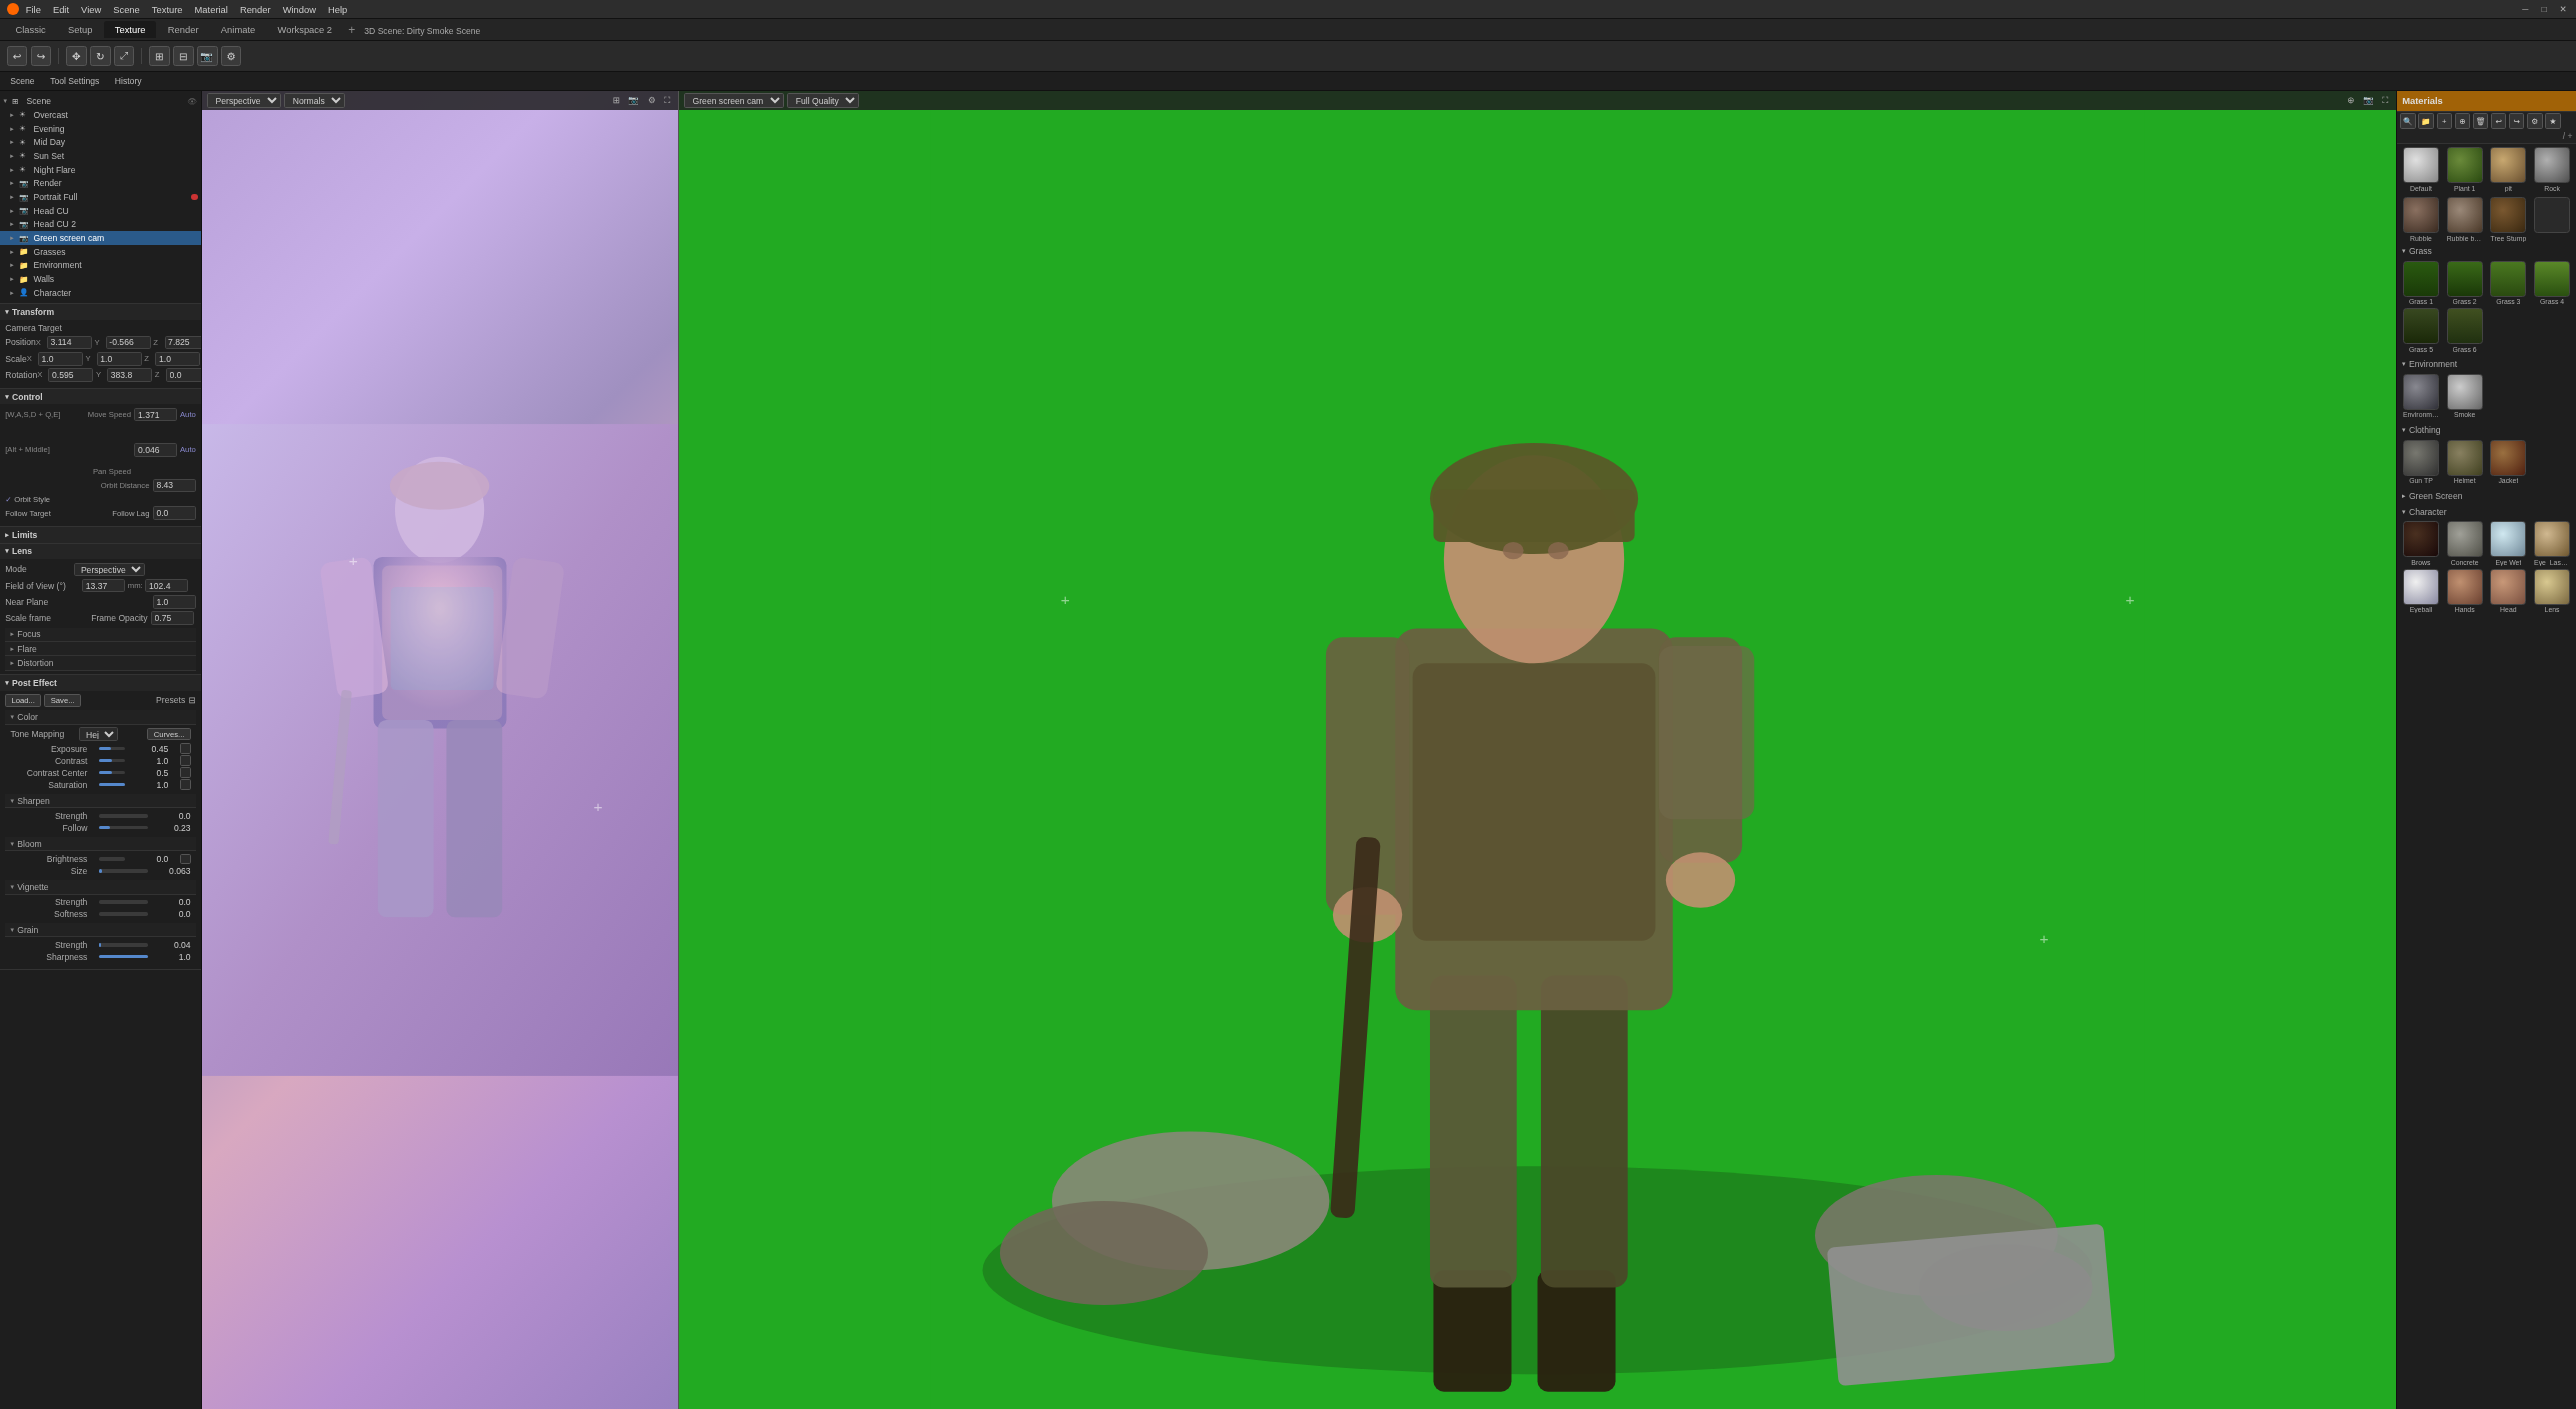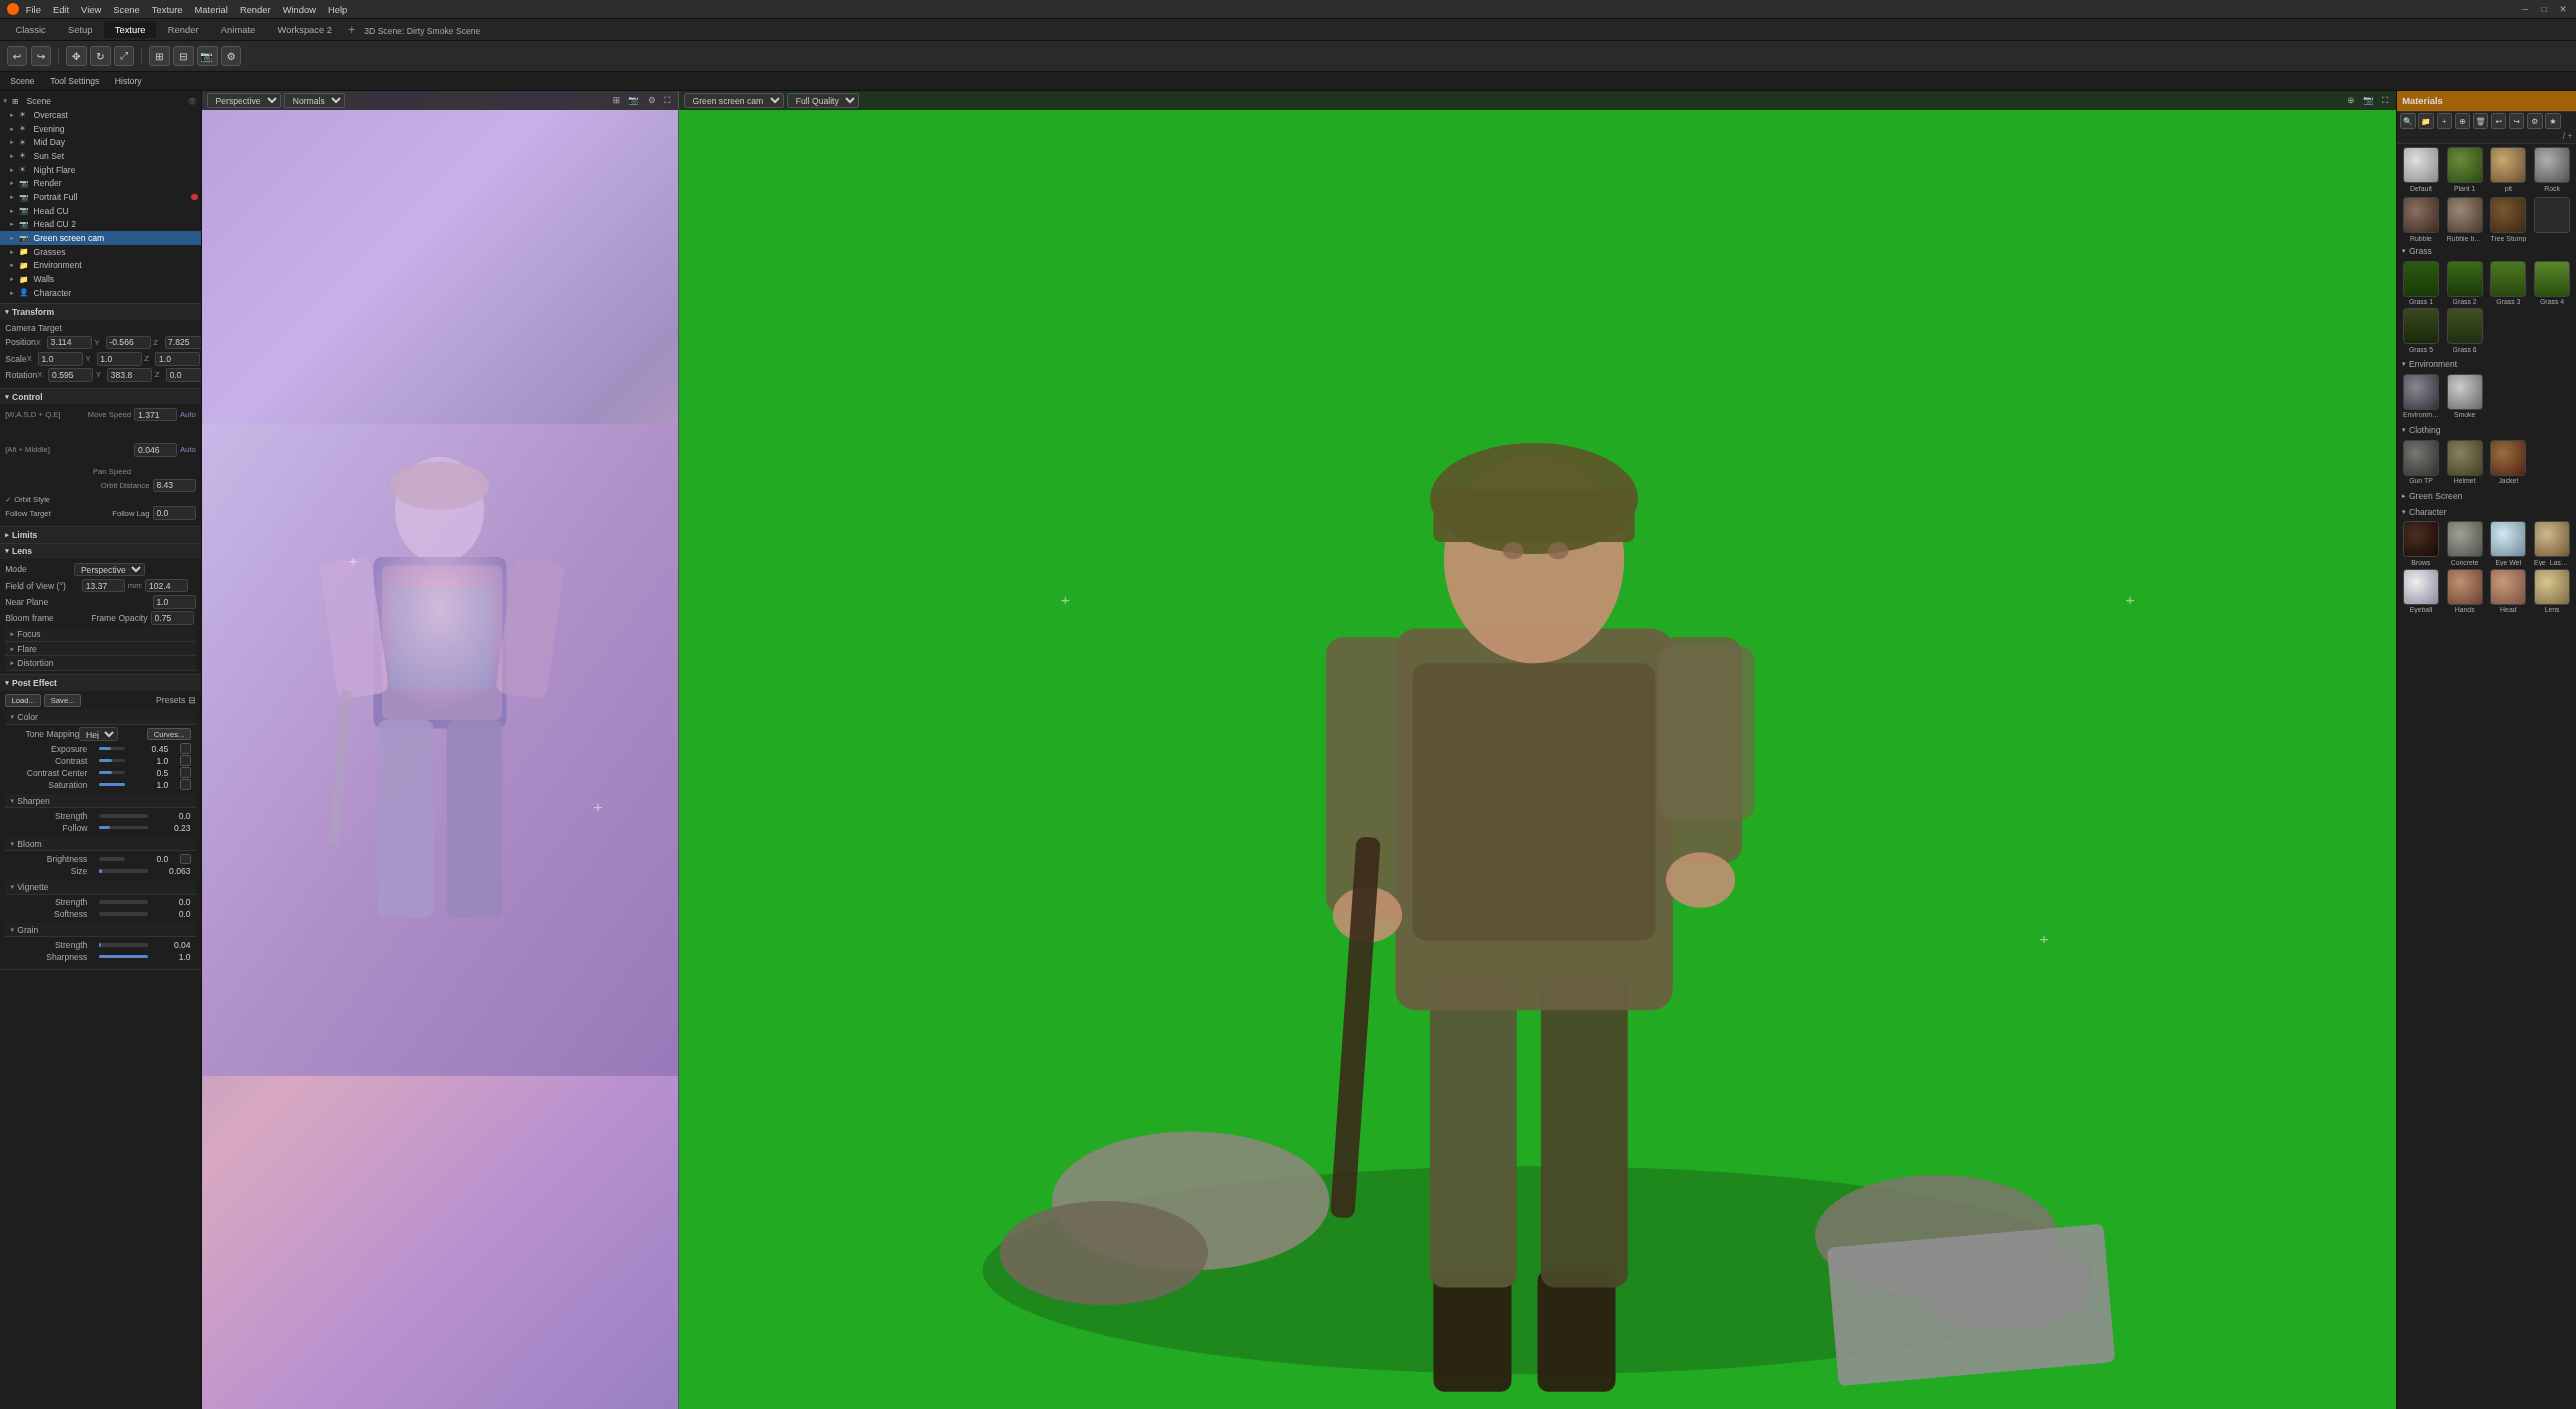--- a/index.html
+++ b/index.html
@@ -746,21 +746,21 @@
           <span style="font-size:8.6px;color:#aaa;width:77px;">Field of View (°)</span>
           <input class="form-input-sm" value="13.37" style="">
           <span style="font-size:7.7px;color:#888;margin:0 2.6px;">mm:</span>
           <input class="form-input-sm" value="102.4" style="">
         </div>
         <div class="form-row">
           <span style="font-size:8.6px;color:#aaa;flex:1;">Near Plane</span>
           <input class="form-input-sm" value="1.0" style="">
         </div>
         <div class="form-row">
-          <span style="font-size:8.6px;color:#aaa;width:69px;">Bloom frame</span>
+          <span style="font-size:8.6px;color:#aaa;width:69px;">Scale frame</span>
           <span style="font-size:8.6px;color:#aaa;margin-left:17px;">Frame Opacity</span>
           <input class="form-input-sm" style="margin-left: 3.4px;" value="0.75">
         </div>
         <div class="panel-sub-header">
           <span class="arrow">▸</span>
           <span>Focus</span>
         </div>
         <div class="panel-sub-header">
           <span class="arrow">▸</span>
           <span>Flare</span>
@@ -784,21 +784,21 @@
           <span style="margin-left:auto;font-size:8.6px;color:#aaa;">Presets</span>
           <span style="font-size:8.6px;color:#aaa;">⊟</span>
         </div>
 
         <div class="panel-sub-header">
           <span class="arrow">▾</span>
           <span>Color</span>
         </div>
         <div style="padding:2.6px 5.2px;">
           <div class="form-row">
-            <span style="font-size:8.6px;color:#aaa;width:69px;text-align:right;">Tone Mapping</span>
+            <span style="font-size:8.6px;color:#aaa;width:69px;">Tone Mapping</span>
             <select class="select-sm">
               <option>Hej</option>
             </select>
             <button class="small-btn" style="margin-left:auto;">Curves...</button>
           </div>
           <div class="slider-row">
             <span class="slider-label">Exposure</span>
             <div class="slider-track">
               <div class="slider-fill" style="width:45%;"></div>
             </div>

